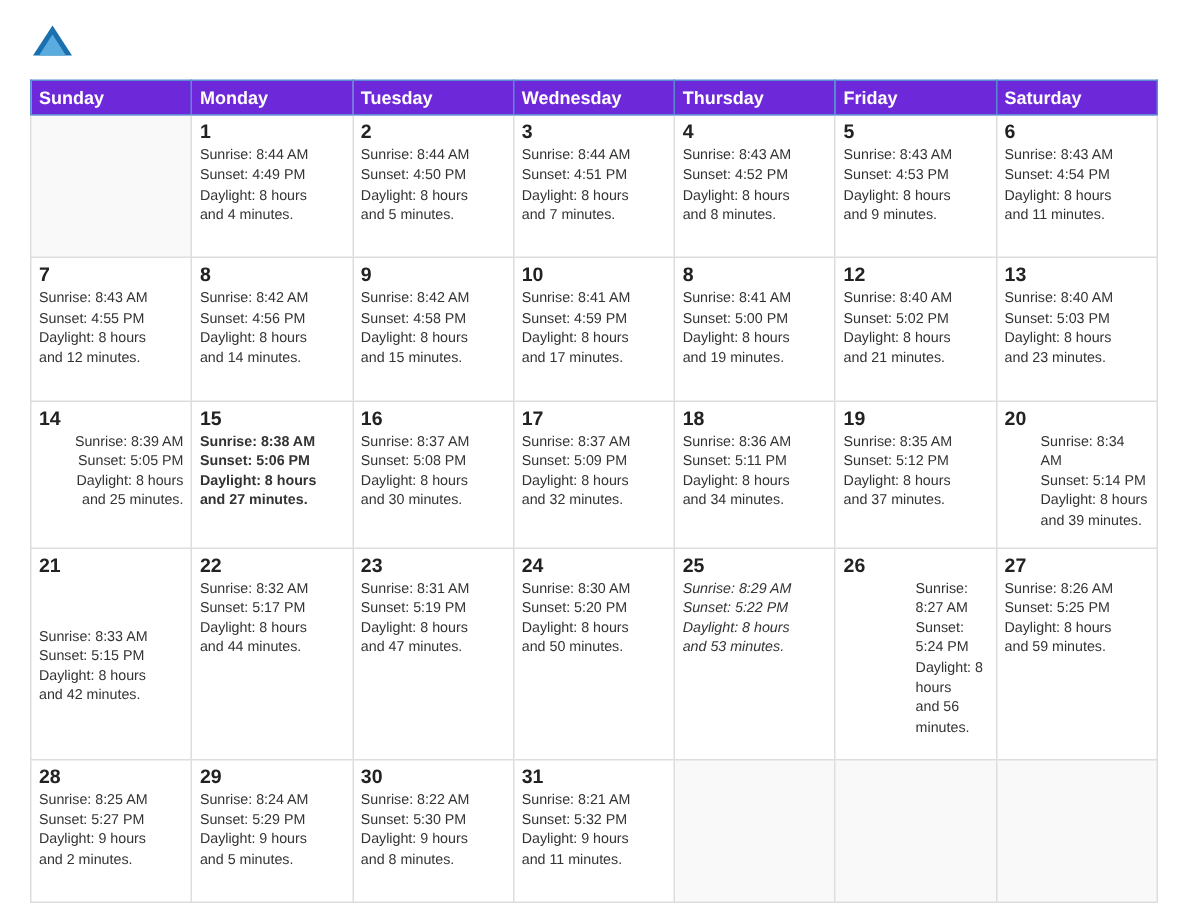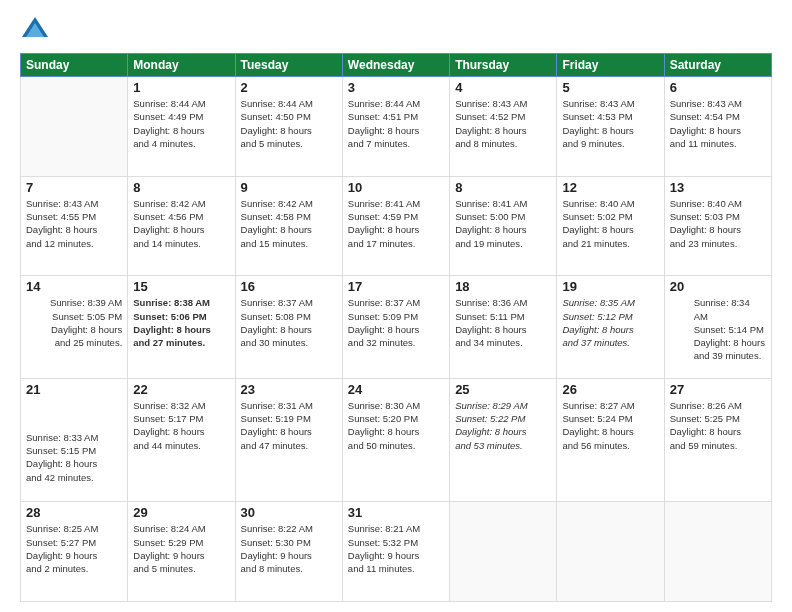--- a/index.html
+++ b/index.html
@@ -59,21 +59,21 @@
       font-size: 15px;
       color: #444;
     }
     .calendar {
       flex: 1;
       border-collapse: collapse;
       width: 100%;
       table-layout: fixed;
     }
     .calendar th {
-      background: #15803d;
+      background: #6d28d9;
       color: #fff;
       font-size: 12px;
       font-weight: bold;
       padding: 4px 5px;
       text-align: left;
       border: 1px solid #5a8ad4;
     }
     .calendar td {
       border: 1px solid #ddd;
       vertical-align: top;
@@ -259,21 +259,21 @@
           </td>
           <td>
             <div class="day-number">18</div>
             <div class="day-info" style="white-space: pre-line;">Sunrise: 8:36 AM
 Sunset: 5:11 PM
 Daylight: 8 hours
 and 34 minutes.</div>
           </td>
           <td>
             <div class="day-number">19</div>
-            <div class="day-info" style="white-space: pre-line; font-style: italic;">Sunrise: 8:35 AM
+            <div class="day-info" style="white-space: pre-line;">Sunrise: 8:35 AM
 Sunset: 5:12 PM
 Daylight: 8 hours
 and 37 minutes.</div>
           </td>
           <td>
             <div class="day-number">20</div>
             <div class="day-info" style="white-space: pre-line; margin-left: 24px;">Sunrise: 8:34 AM
 Sunset: 5:14 PM
 Daylight: 8 hours
 and 39 minutes.</div>
@@ -310,21 +310,21 @@
           </td>
           <td>
             <div class="day-number">25</div>
             <div class="day-info" style="white-space: pre-line; font-style: italic;">Sunrise: 8:29 AM
 Sunset: 5:22 PM
 Daylight: 8 hours
 and 53 minutes.</div>
           </td>
           <td>
             <div class="day-number">26</div>
-            <div class="day-info" style="white-space: pre-line;">Sunrise: 8:27 AM
+            <div class="day-info" style="white-space: pre-line; margin-left: 48px;">Sunrise: 8:27 AM
 Sunset: 5:24 PM
 Daylight: 8 hours
 and 56 minutes.</div>
           </td>
           <td>
             <div class="day-number">27</div>
             <div class="day-info" style="white-space: pre-line;">Sunrise: 8:26 AM
 Sunset: 5:25 PM
 Daylight: 8 hours
 and 59 minutes.</div>

